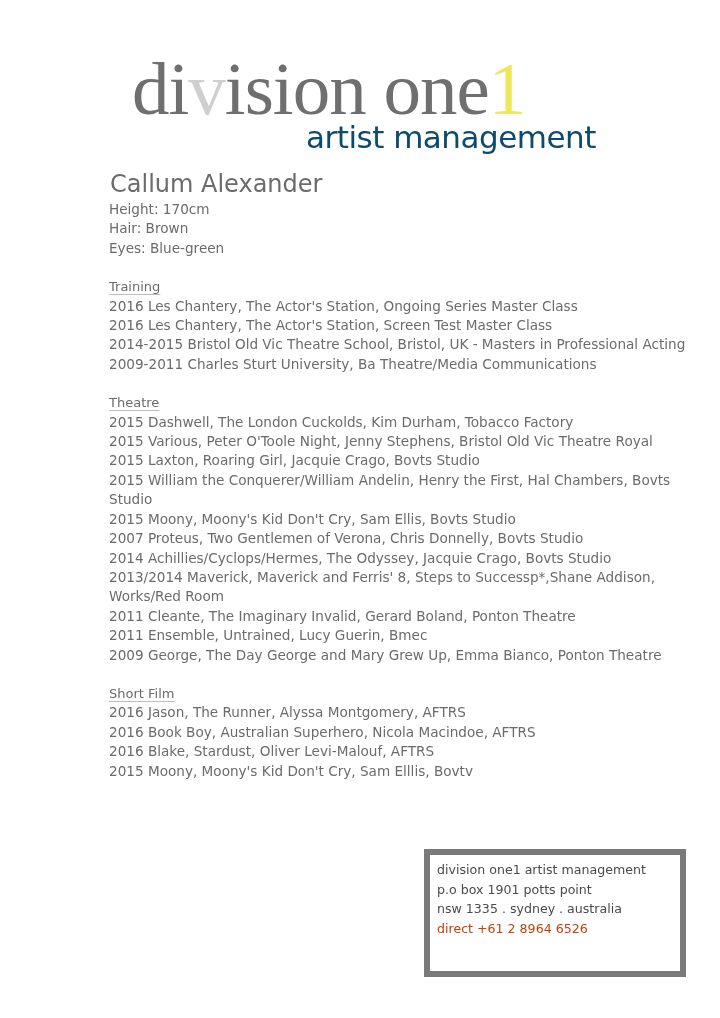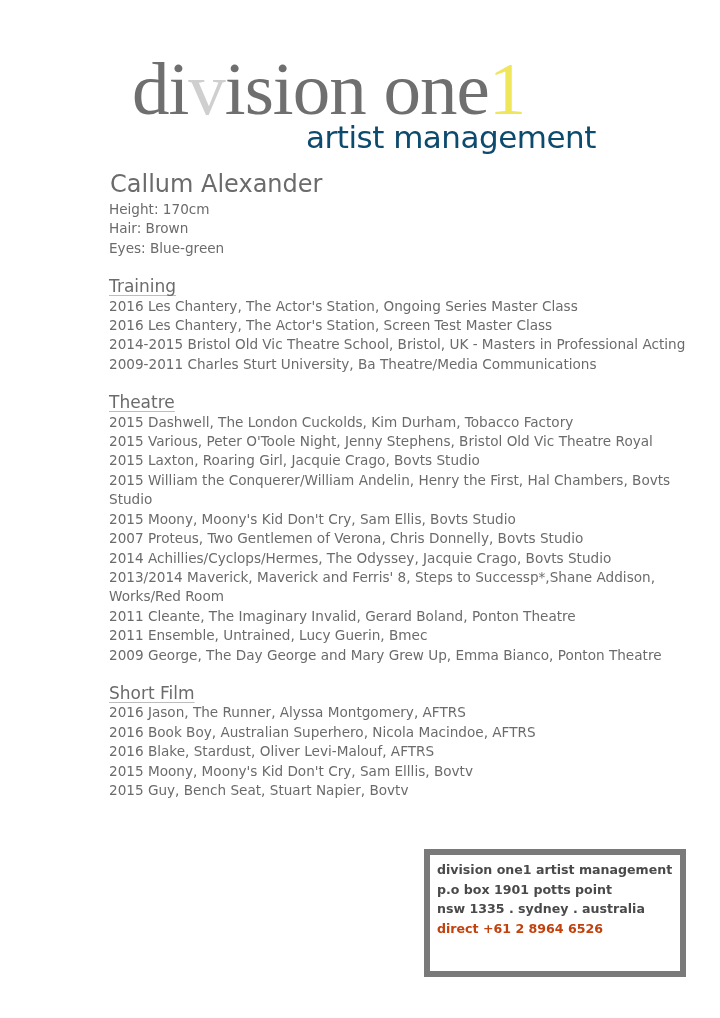--- a/index.html
+++ b/index.html
@@ -66,35 +66,34 @@
     }
     .stats { margin-top: 1px; }
     .stat-line { margin: 0; }
     .section { margin-top: 19px; }
     .section-title {
       text-decoration: underline;
       text-decoration-color: #bdbdbd;
       text-underline-offset: 3px;
       margin: 0;
       font-weight: normal;
-      font-size: 17px;
+      font-size: 13px;
       line-height: 19.4px;
       color: #6b6b6b;
     }
     .entry { margin: 0; }
     .contact-box {
       position: absolute;
       left: 424px;
       top: 849px;
       width: 242px;
       height: 108px;
       border: 6px solid #7a7a7a;
       background: #ffffff;
       padding: 4px;
-      font-weight: bold;
     }
     .contact-inner {
       position: absolute;
       left: 7px;
       top: 5px;
       font-size: 12.6px;
       line-height: 19.6px;
       white-space: nowrap;
     }
     .contact-dark { color: #4a4a4a; }
@@ -138,21 +137,20 @@
     <p class="entry">2011 Ensemble, Untrained, Lucy Guerin, Bmec</p>
     <p class="entry">2009 George, The Day George and Mary Grew Up, Emma Bianco, Ponton Theatre</p>
   </div>
 
   <div class="section">
     <h2 class="section-title">Short Film</h2>
     <p class="entry">2016 Jason, The Runner, Alyssa Montgomery, AFTRS</p>
     <p class="entry">2016 Book Boy, Australian Superhero, Nicola Macindoe, AFTRS</p>
     <p class="entry">2016 Blake, Stardust, Oliver Levi-Malouf, AFTRS</p>
     <p class="entry">2015 Moony, Moony's Kid Don't Cry, Sam Elllis, Bovtv</p>
-    <p class="entry">2015 Guy, Bench Seat, Stuart Napier, Bovtv</p>
   </div>
 </div>
 
 <div class="contact-box">
   <div class="contact-inner">
     <div class="contact-dark">division one1 artist management</div>
     <div class="contact-dark">p.o box 1901 potts point</div>
     <div class="contact-dark">nsw 1335 . sydney . australia</div>
     <div class="contact-light">direct +61 2 8964 6526</div>
   </div>

